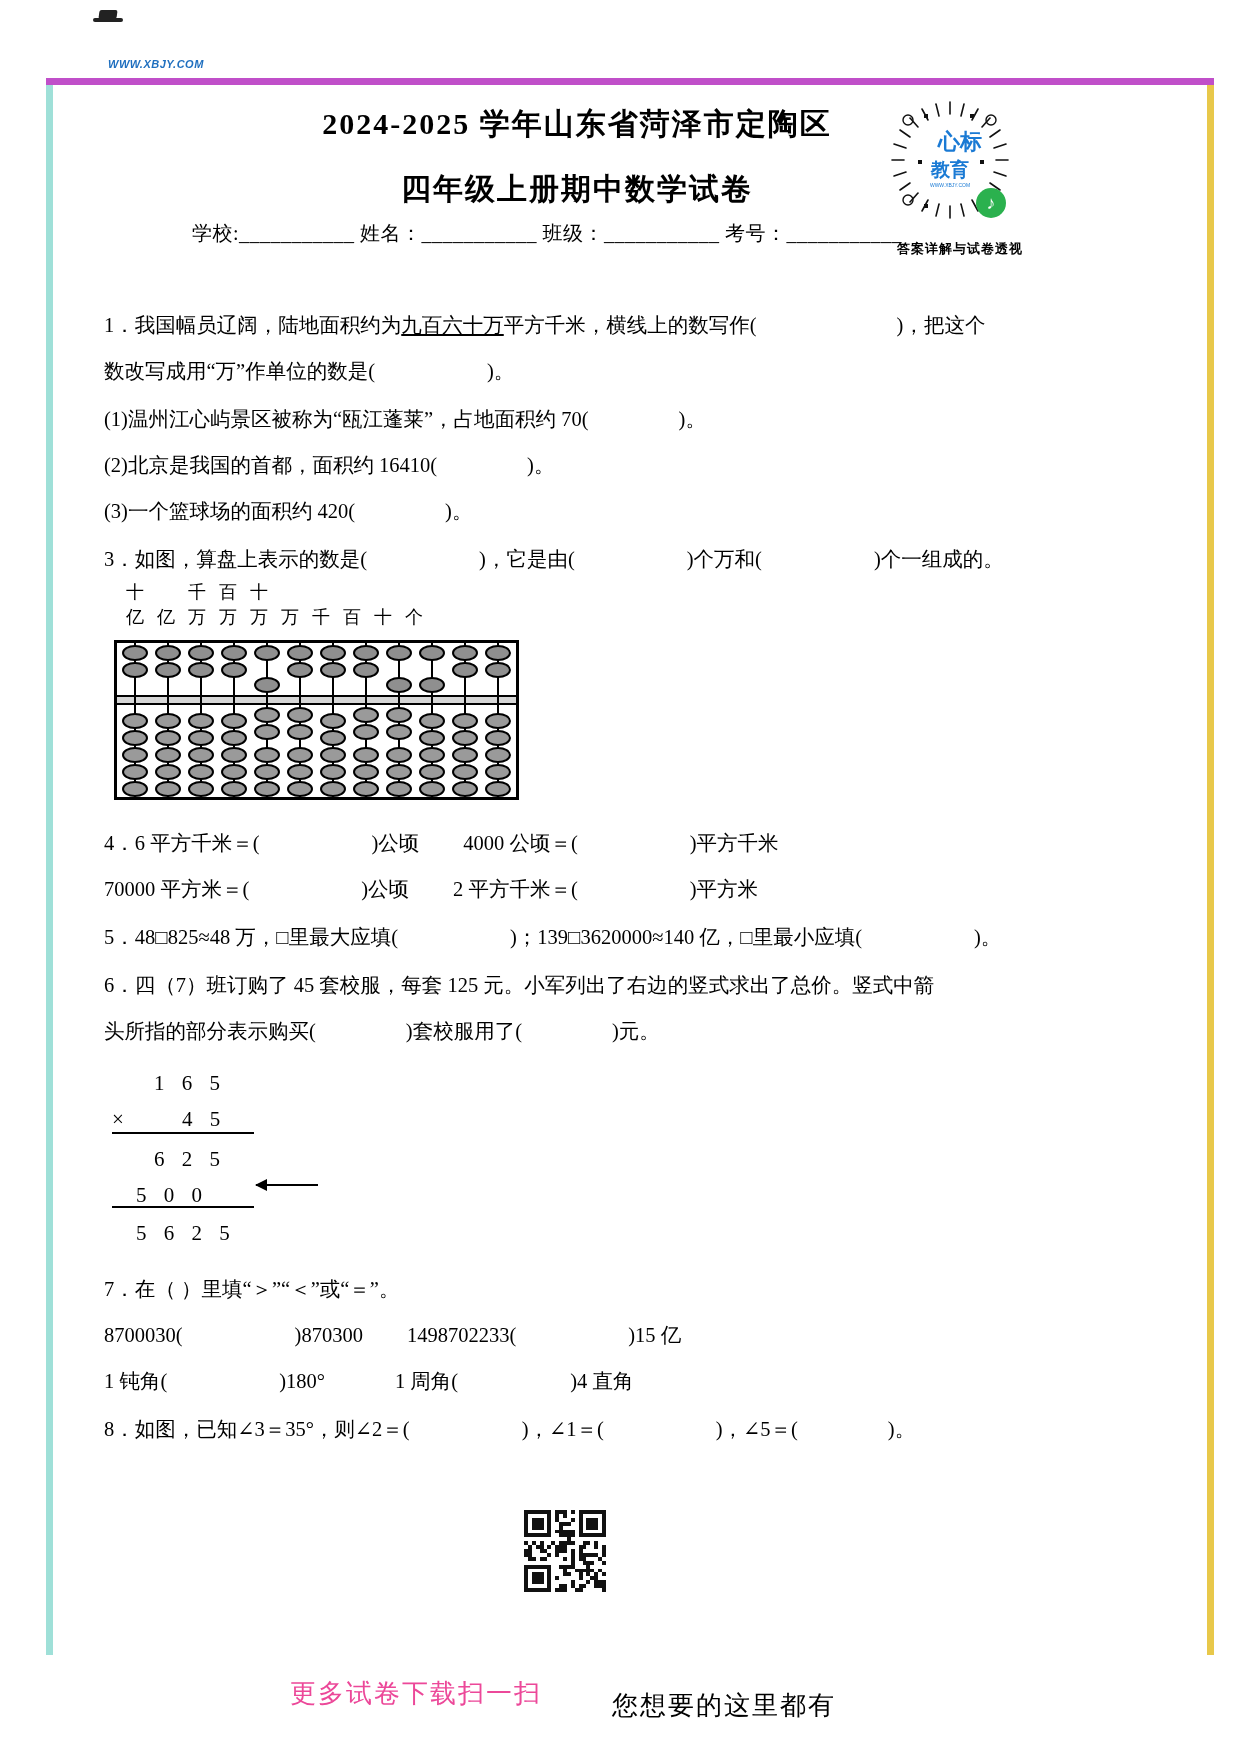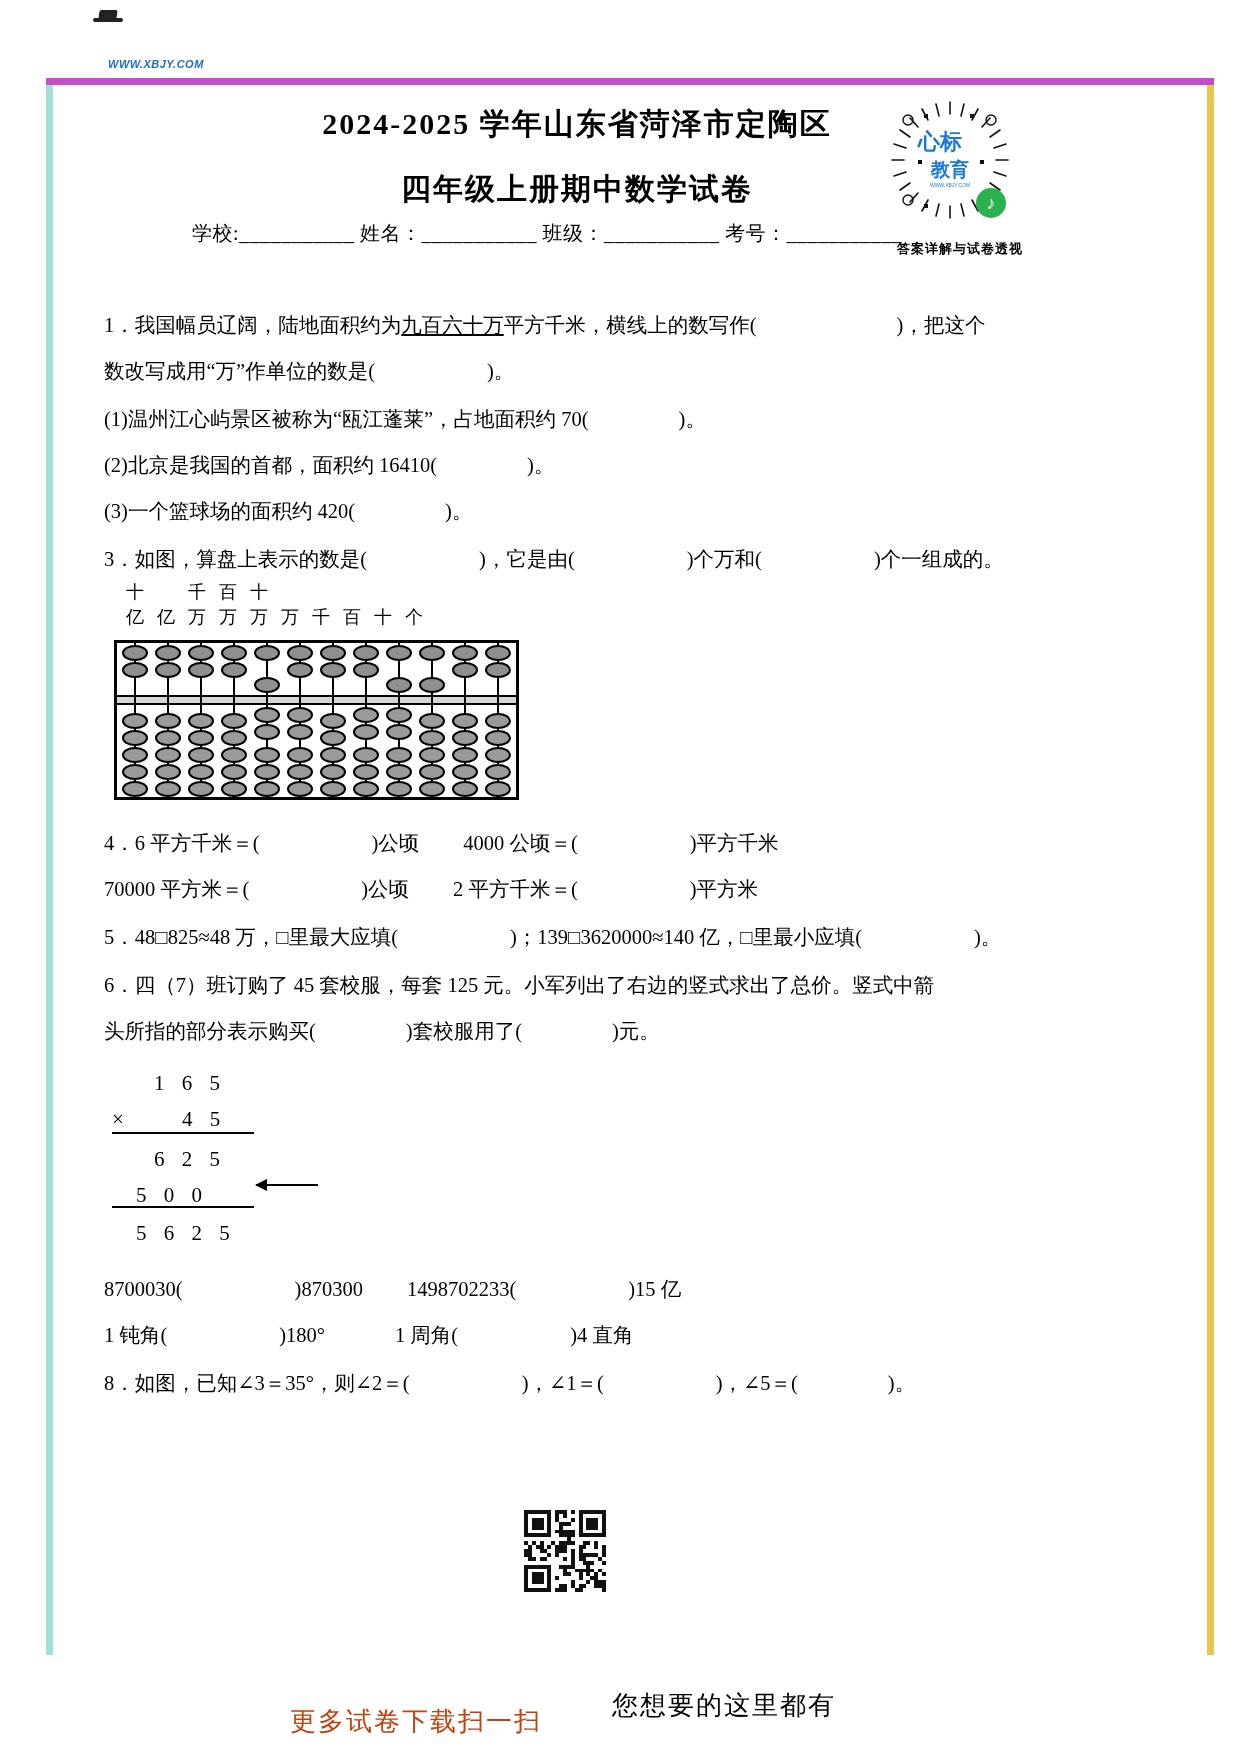--- a/index.html
+++ b/index.html
@@ -79,21 +79,21 @@
   .qr-box {
     position:absolute; left:890px; top:100px; width:120px; height:120px;
   }
   .qr-burst { position:absolute; inset:0; }
   .qr-core {
     position:absolute; left:24px; top:24px; width:72px; height:72px;
   }
   .qr-core .cn1 {
     position:absolute; left:4px; top:4px; width:64px; height:30px;
     color:#1a7ad4; font-family:"Liberation Sans",sans-serif; font-weight:bold;
-    font-size:22px; text-align:left; line-height:28px;
+    font-size:22px; text-align:right; line-height:28px;
   }
   .qr-core .cn2 {
     position:absolute; left:4px; top:34px; width:64px; height:26px;
     color:#1a7ad4; font-family:"Liberation Sans",sans-serif; font-weight:bold;
     font-size:19px; text-align:center; line-height:24px;
   }
   .qr-core .url {
     position:absolute; left:4px; top:58px; width:64px;
     color:#1a7ad4; font-size:5px; text-align:center;
     font-family:"Liberation Sans",sans-serif;
@@ -167,22 +167,22 @@
     content:""; position:absolute; left:-1px; top:-5px;
     border-top:6px solid transparent; border-bottom:6px solid transparent;
     border-right:12px solid #000;
   }
 
   
   .footer {
     position:absolute; left:0; top:1660px; width:1240px; height:94px;
   }
   .footer-text-l {
-    position:absolute; left:290px; top:44px;
-    font-size:26px; letter-spacing:2px; color:#c2410c;
+    position:absolute; left:290px; top:16px;
+    font-size:26px; letter-spacing:2px; color:#ec4899;
   }
   .footer-text-r {
     position:absolute; left:612px; top:28px;
     font-size:26px; letter-spacing:2px; color:#000;
   }
   .footer-qr {
     position:absolute; left:524px; top:-150px; width:82px; height:82px;
   }
   .qr-cell { position:absolute; background:#111; }
 </style>
@@ -444,20 +444,21 @@
       <div class="vrow" style="left:78px; top:36px;">4 5</div>
       <div class="vline" style="left:8px;  top:72px;  width:142px;"></div>
       <div class="vrow" style="left:50px; top:76px;">6 2 5</div>
       <div class="vrow" style="left:32px; top:112px;">5 0 0</div>
       <div class="varrow" style="left:152px; top:124px; width:62px;"></div>
       <div class="vline" style="left:8px;  top:146px; width:142px;"></div>
       <div class="vrow" style="left:32px; top:150px;">5 6 2 5</div>
     </div>
 
     <div class="q" style="margin-top:48px;">
+      <div class="q-line">7．在（ ）里填“＞”“＜”或“＝”。</div>
       <div class="q-line">
         <span>8700030(</span><span class="blank-m"></span><span>)870300</span><span class="gap-m"></span><span>1498702233(</span><span class="blank-m"></span><span>)15 亿</span>
       </div>
       <div class="q-line">
         <span>1 钝角(</span><span class="blank-m"></span><span>)180°</span><span class="gap-l"></span><span>1 周角(</span><span class="blank-m"></span><span>)4 直角</span>
       </div>
     </div>
 
     <div class="q">
       <div class="q-line">

